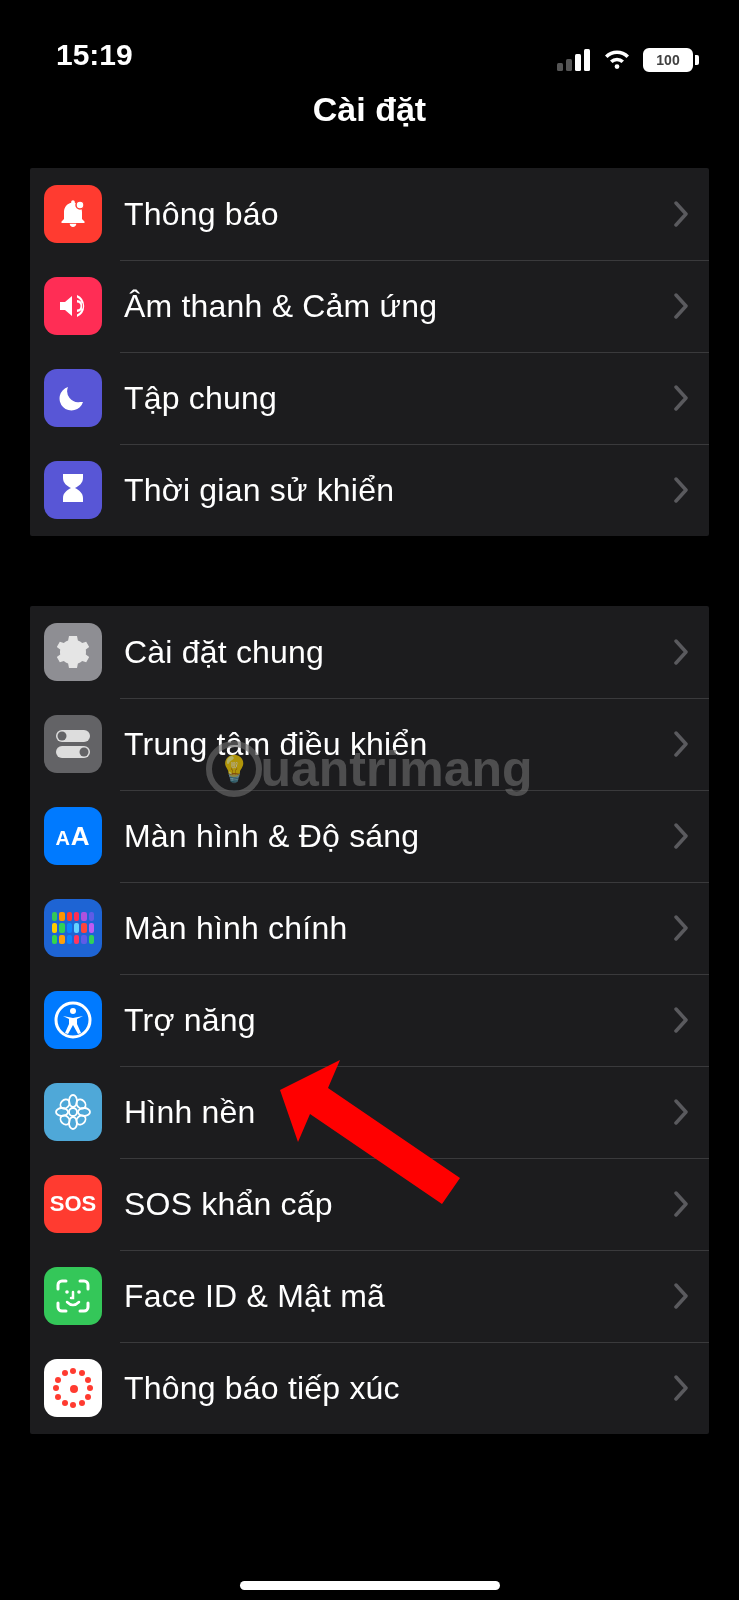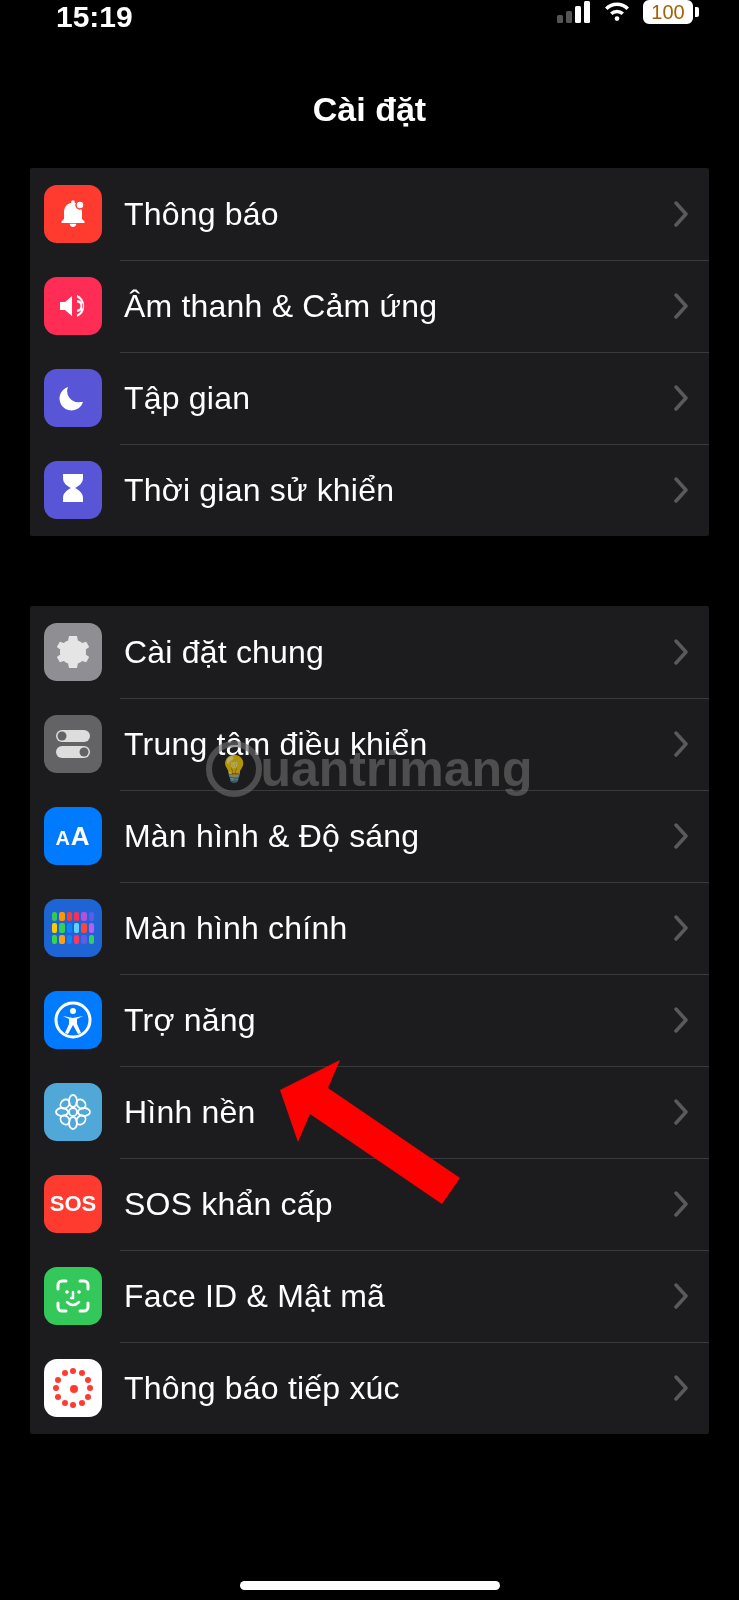--- a/index.html
+++ b/index.html
@@ -1,22 +1,22 @@
 <!DOCTYPE html>
 <html><head>
 <meta charset="utf-8">
 <style>
   * { margin: 0; padding: 0; box-sizing: border-box; -webkit-font-smoothing: antialiased; }
   html, body { width: 739px; height: 1600px; background: #000; font-family: -apple-system, "SF Pro Text", "Helvetica Neue", Arial, sans-serif; color: #fff; overflow: hidden; position: relative; }
 
   
-  .status-bar { position: absolute; top: 0; left: 0; right: 0; height: 72px; display: flex; align-items: flex-start; justify-content: space-between; padding: 0 40px 0 56px; font-size: 30px; font-weight: 600; }
+  .status-bar { position: absolute; top: 0; left: 0; right: 0; height: 72px; display: flex; align-items: flex-end; justify-content: space-between; padding: 0 40px 0 56px; font-size: 30px; font-weight: 600; }
   .status-right { display: flex; align-items: center; gap: 10px; }
   .batt { display:flex; align-items:center; gap:2px; }
-  .batt-box { width:50px; height:24px; border:2px solid #fff; border-radius:6px; position:relative; background:#fff; display:flex; align-items:center; justify-content:center; color:#a16207; font-size:20px; font-weight:400;}
+  .batt-box { width:50px; height:24px; border:2px solid #fff; border-radius:6px; position:relative; background:#fff; display:flex; align-items:center; justify-content:center; color:#404040; font-size:14px; font-weight:700;}
   .batt-tip { width:4px; height:10px; background:#fff; border-radius:0 2px 2px 0;}
 
   
   .header { position:absolute; top:90px; left:0; right:0; text-align:center; font-size:34px; font-weight:600; }
 
   
   .content { position:absolute; top:168px; left:0; right:0; bottom:0; padding: 0 30px; }
   .group { background:#1c1c1e; border-radius:2px; overflow:hidden; margin-bottom:70px; }
   .row { display:flex; align-items:center; min-height:92px; padding: 12px 20px 12px 12px; position:relative; }
   .row + .row::before { content:""; position:absolute; top:0; left:90px; right:0; height:1px; background:#3a3a3c; }
@@ -107,21 +107,21 @@
         <svg class="chevron" width="16" height="26" viewBox="0 0 16 26">
           <path d="M3 2l10 11L3 24" stroke="#5a5a5e" stroke-width="3.5" fill="none" stroke-linecap="round" stroke-linejoin="round"></path>
         </svg>
       </div>
       <div class="row">
         <div class="icon-wrap bg-indigo">
           <svg width="32" height="32" viewBox="0 0 32 32" fill="#fff">
             <path d="M23 20a11 11 0 01-12-15 12 12 0 1015 15 11 11 0 01-3 0z"></path>
           </svg>
         </div>
-        <div class="row-label">Tập gian</div>
+        <div class="row-label">Tập chung</div>
         <svg class="chevron" width="16" height="26" viewBox="0 0 16 26">
           <path d="M3 2l10 11L3 24" stroke="#5a5a5e" stroke-width="3.5" fill="none" stroke-linecap="round" stroke-linejoin="round"></path>
         </svg>
       </div>
       <div class="row">
         <div class="icon-wrap bg-indigo">
           <svg width="30" height="36" viewBox="0 0 30 36" fill="#fff">
             <path d="M5 2h20v4c0 5-4 8-8 10 4 2 8 5 8 10v4H5v-4c0-5 4-8 8-10-4-2-8-5-8-10V2z"></path>
           </svg>
         </div>

